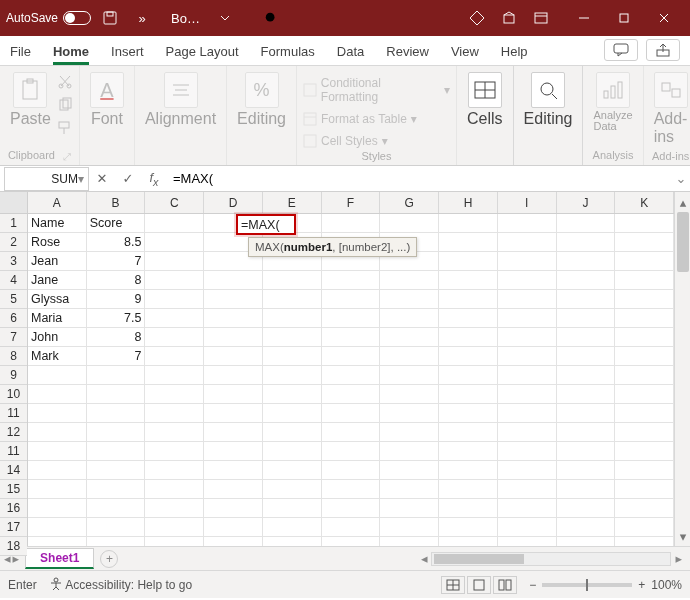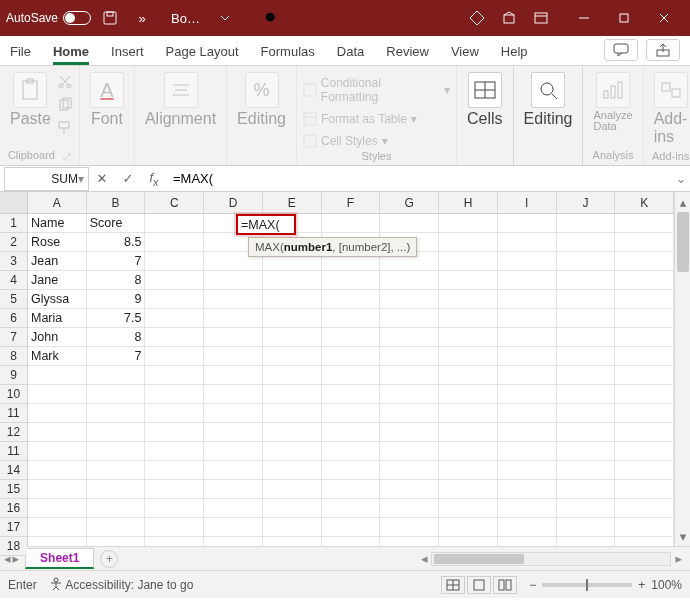--- a/index.html
+++ b/index.html
@@ -663,21 +663,21 @@
   </div>
 </div>
 
 <div class="status">
   <span>Enter</span>
   <span>
     <svg width="14" height="14" viewBox="0 0 14 14" fill="none" stroke="#555" style="vertical-align:-2px">
         <circle cx="7" cy="3" r="2"></circle>
         <path d="M2 6 L12 6 M7 6 L7 10 M4 13 L7 10 L10 13"></path>
       </svg>
-    <span>Accessibility: Jane to go</span>
+    <span>Accessibility: Help to go</span>
   </span>
   <div class="spacer"></div>
   <div class="viewbtns">
     <div class="vb">
         <svg width="14" height="12" fill="none" stroke="#555">
           <rect x="1" y="1" width="12" height="10"></rect>
           <line x1="1" y1="6" x2="13" y2="6"></line>
           <line x1="7" y1="1" x2="7" y2="11"></line>
         </svg>
       </div>

